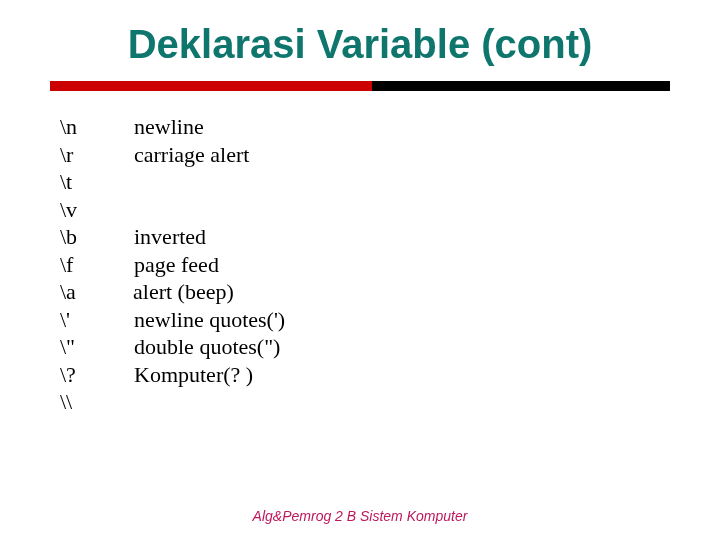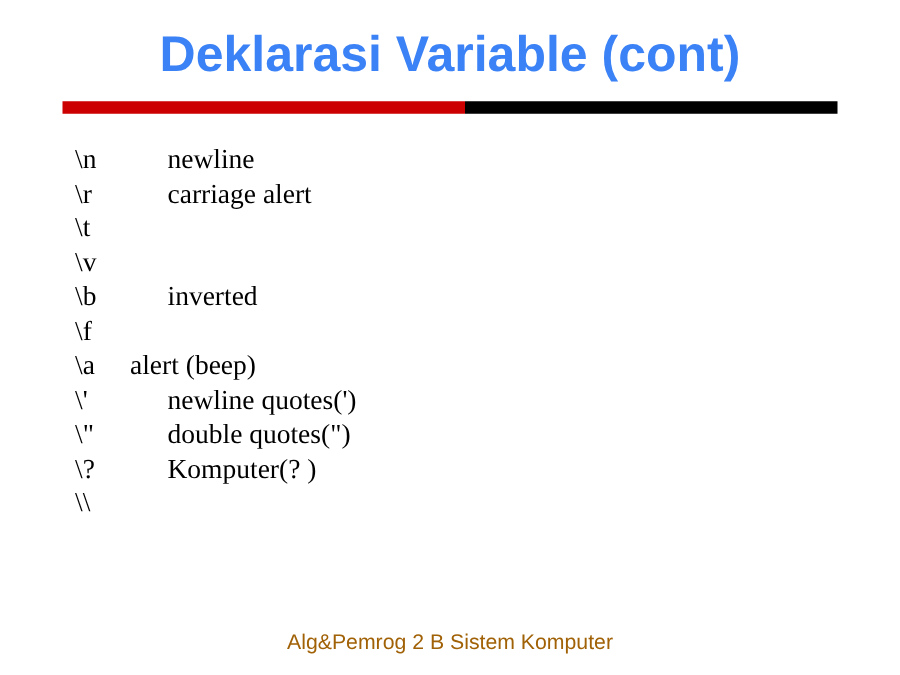--- a/index.html
+++ b/index.html
@@ -13,21 +13,21 @@
   }
   .slide {
     width: 100%;
     height: 100%;
     padding: 22px 50px 0 50px;
   }
   .title {
     font-family: "Comic Sans MS", "Comic Sans", cursive, sans-serif;
     font-size: 40px;
     font-weight: bold;
-    color: #3b82f6;
+    color: #0f766e;
     text-align: center;
     margin-bottom: 14px;
   }
   .divider {
     width: 100%;
     height: 10px;
     display: flex;
     margin-bottom: 22px;
   }
   .divider .red {
@@ -52,30 +52,32 @@
   }
   .esc {
     width: 44px;
     flex-shrink: 0;
   }
   .desc {
     padding-left: 30px;
   }
   .desc.no-indent {
     padding-left: 0;
+    margin-left: 29px;
   }
   .footer {
     position: absolute;
     bottom: 16px;
     width: 100%;
     left: 0;
     text-align: center;
     font-family: Verdana, Arial, sans-serif;
-    font-size: 17px;
-    color: #a16207;
+    font-size: 14px;
+    color: #be185d;
+    font-style: italic;
   }
 </style>
 </head>
 <body>
 
 <div class="slide">
   <h1 class="title">Deklarasi Variable (cont)</h1>
 
   <div class="divider">
     <div class="red"></div>
@@ -96,20 +98,21 @@
     </div>
     <div class="row">
       <span class="esc">\v</span>
     </div>
     <div class="row">
       <span class="esc">\b</span>
       <span class="desc">inverted</span>
     </div>
     <div class="row">
       <span class="esc">\f</span>
+      <span class="desc">page feed</span>
     </div>
     <div class="row">
       <span class="esc">\a</span>
       <span class="desc no-indent">alert (beep)</span>
     </div>
     <div class="row">
       <span class="esc">\'</span>
       <span class="desc">newline quotes(')</span>
     </div>
     <div class="row">

